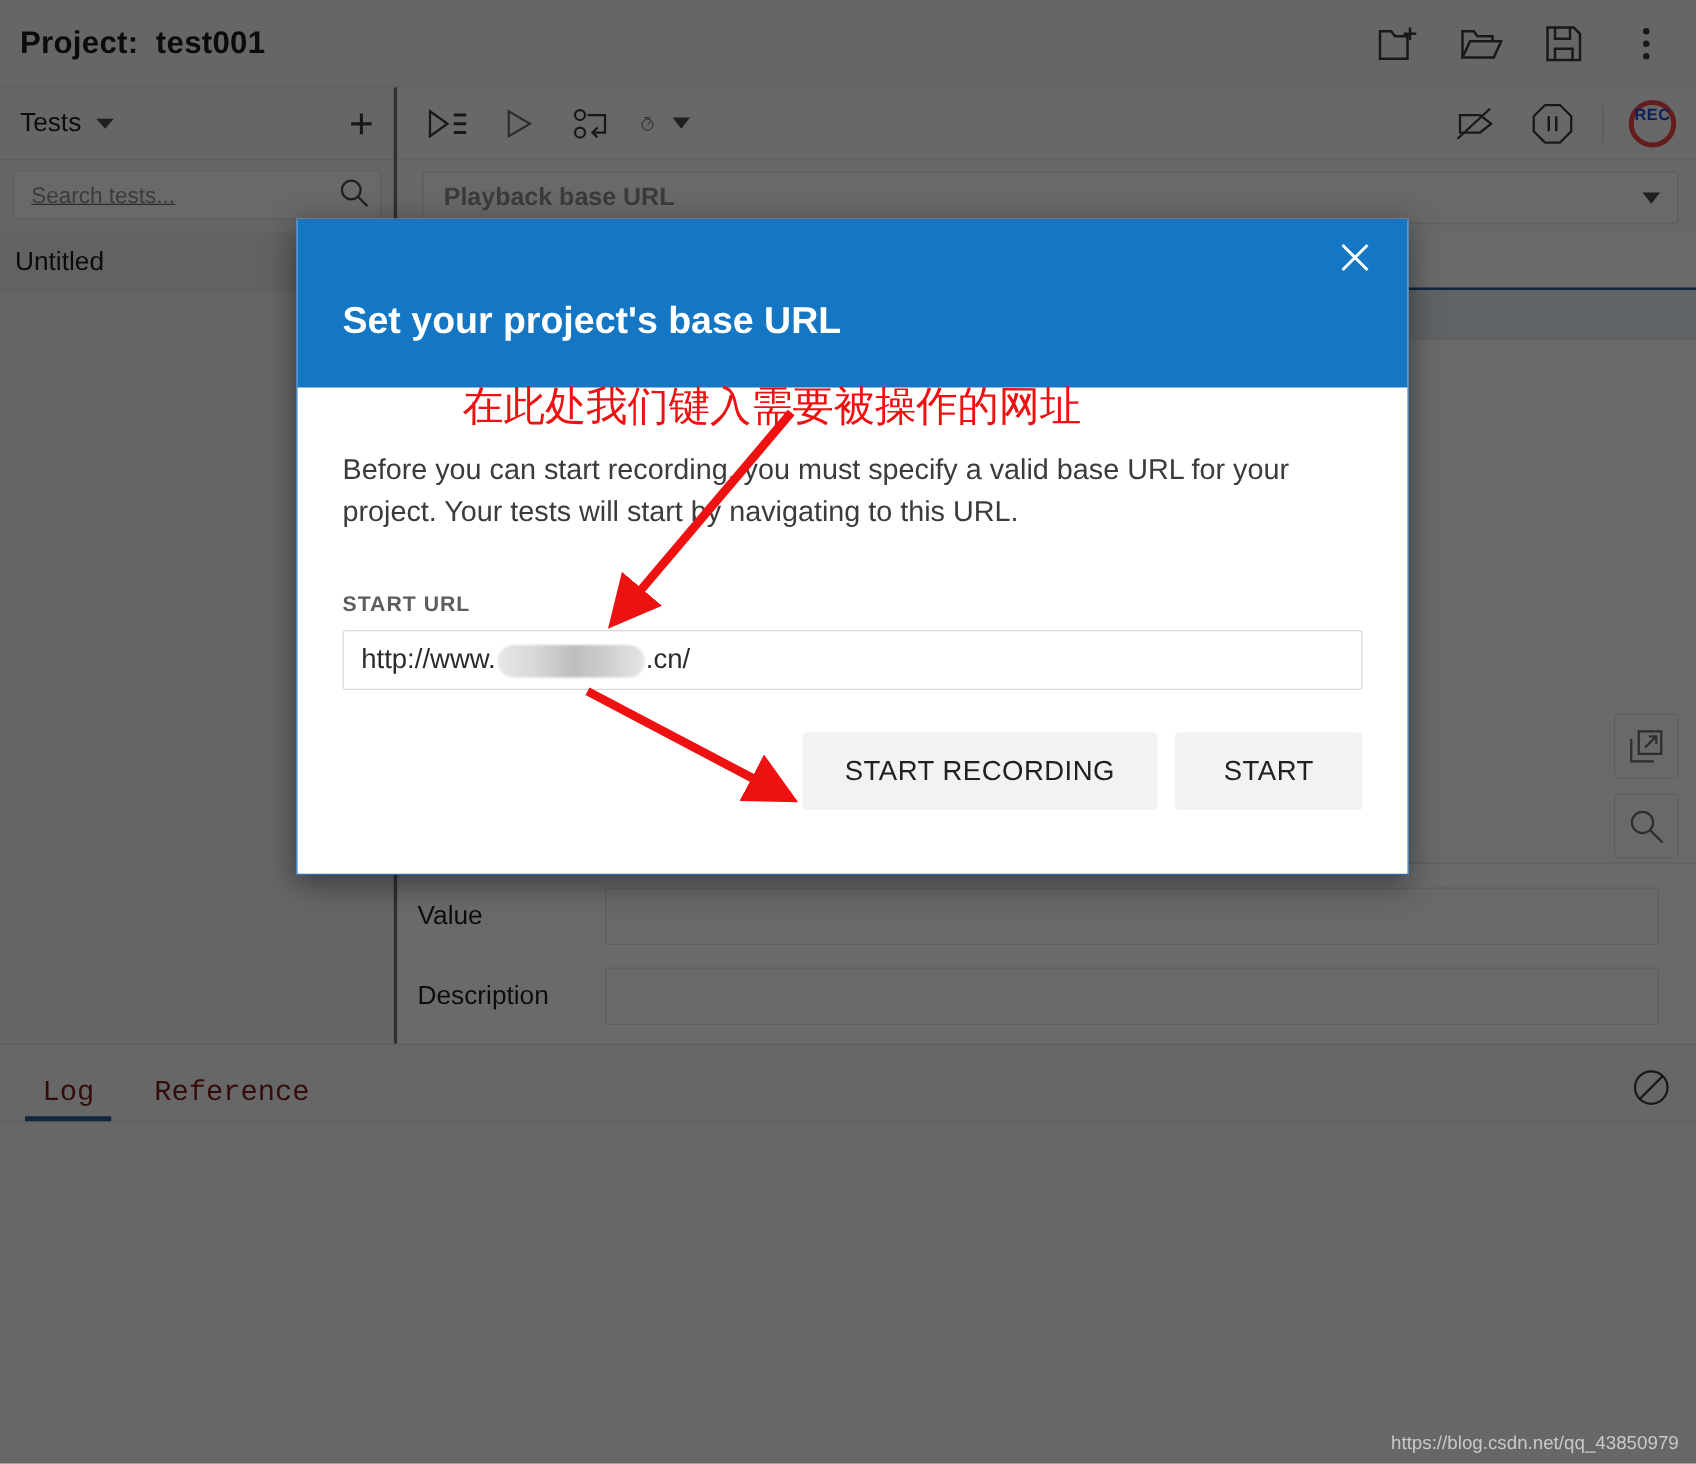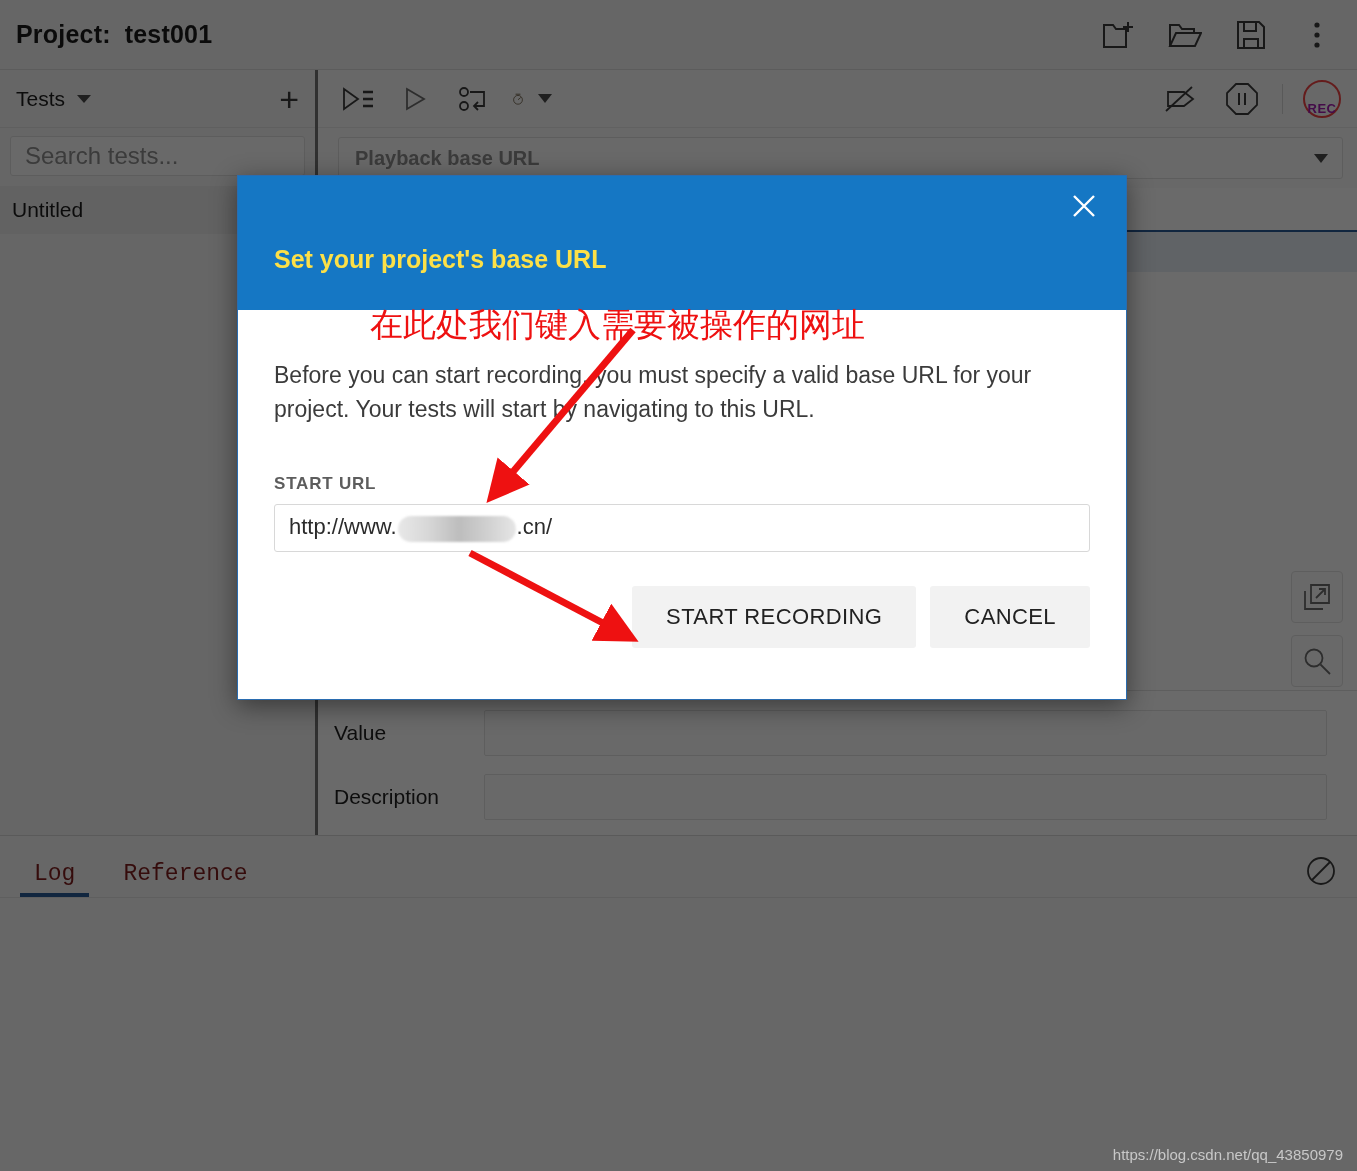--- a/index.html
+++ b/index.html
@@ -79,22 +79,23 @@
     color: #3a3a3a; cursor: pointer; font-weight: 300;
   }
   .search-wrap { padding: 8px 10px 10px 10px; }
   .search-box {
     height: 40px; border: 1px solid #dedede; border-radius: 3px;
     background: #fafafa; display: flex; align-items: center;
     padding: 0 8px 0 12px;
   }
   .search-box input {
     flex: 1; border: none; outline: none; background: transparent;
-    font-size: 24px; color: #6e6e6e;
+    font-size: 18px; color: #6e6e6e;
     font-family: "Liberation Sans", sans-serif;
+    text-decoration: underline;
   }
   .search-box input::placeholder { color: #8d8d8d; }
   .test-list { flex: 1; }
   .test-item {
     height: 48px; display: flex; align-items: center;
     padding-left: 12px; font-size: 21px; color: #1c1c1c;
     background: #e9e9e9;
     cursor: pointer;
   }
 
@@ -102,23 +103,23 @@
   .toolbar {
     height: 58px; display: flex; align-items: center;
     padding-left: 20px; gap: 18px;
     border-bottom: 1px solid #e6e6e6;
     background: #f7f7f7;
   }
   .toolbar-right { margin-left: auto; display: flex; align-items: center; gap: 20px; padding-right: 16px; }
   .tb-divider { width: 1px; height: 30px; background: #d5d5d5; }
   .rec-circle {
     width: 38px; height: 38px; border-radius: 50%;
-    border: 2px solid #ef4444;
-    display: flex; align-items: flex-end; justify-content: center;
-    font-size: 13px; font-weight: bold; color: #a21caf;
+    border: 4px solid #ef4444;
+    display: flex; align-items: flex-start; justify-content: center;
+    font-size: 13px; font-weight: bold; color: #1d4ed8;
     letter-spacing: .5px;
   }
   .caret-sm {
     width: 0; height: 0;
     border-left: 7px solid transparent;
     border-right: 7px solid transparent;
     border-top: 9px solid #4a4a4a;
   }
 
   .urlbar-row { padding: 9px 14px 9px 20px; background:#f7f7f7; }
@@ -213,21 +214,21 @@
     box-shadow: 0 6px 24px rgba(0,0,0,.45);
     border: 1px solid #2a6cb0;
   }
   .dlg-header {
     height: 134px; background: #1577c4;
     position: relative;
     display: flex; align-items: flex-end;
     padding: 0 0 36px 36px;
   }
   .dlg-title {
-    font-size: 25px; font-weight: bold; color: #fde047;
+    font-size: 30px; font-weight: bold; color: #ffffff;
   }
   .dlg-close {
     position: absolute; right: 22px; top: 10px;
     width: 40px; height: 40px;
     display: flex; align-items: center; justify-content: center;
     color: #fff; font-size: 30px; line-height: 1;
     cursor: pointer; font-weight: 300;
   }
   .dlg-body { padding: 0 36px; position: relative; }
   .dlg-text {
@@ -463,21 +464,21 @@
       </div>
     </div>
     <div class="dlg-body">
       <div class="dlg-text">Before you can start recording, you must specify a valid base URL for your project. Your tests will start by navigating to this URL.</div>
       <div class="dlg-field-label">START URL</div>
       <div class="dlg-input">
         <span class="urltext"><span>http://www.</span><span class="redaction"></span><span>.cn/</span></span>
       </div>
       <div class="dlg-actions">
         <button class="dlg-btn">START RECORDING</button>
-        <button class="dlg-btn">CANCEL</button>
+        <button class="dlg-btn">START</button>
       </div>
     </div>
   </div>
 
   <div class="annot-layer">
     <div class="annot-text">在此处我们键入需要被操作的网址</div>
     <svg width="1357" height="1171" viewBox="0 0 1357 1171" style="position:absolute;left:0;top:0">
       <defs>
         <marker id="ah" markerWidth="6" markerHeight="6" refX="3" refY="3" orient="auto">
           <path d="M0,0 L6,3 L0,6 z" fill="#ee1111"></path>

